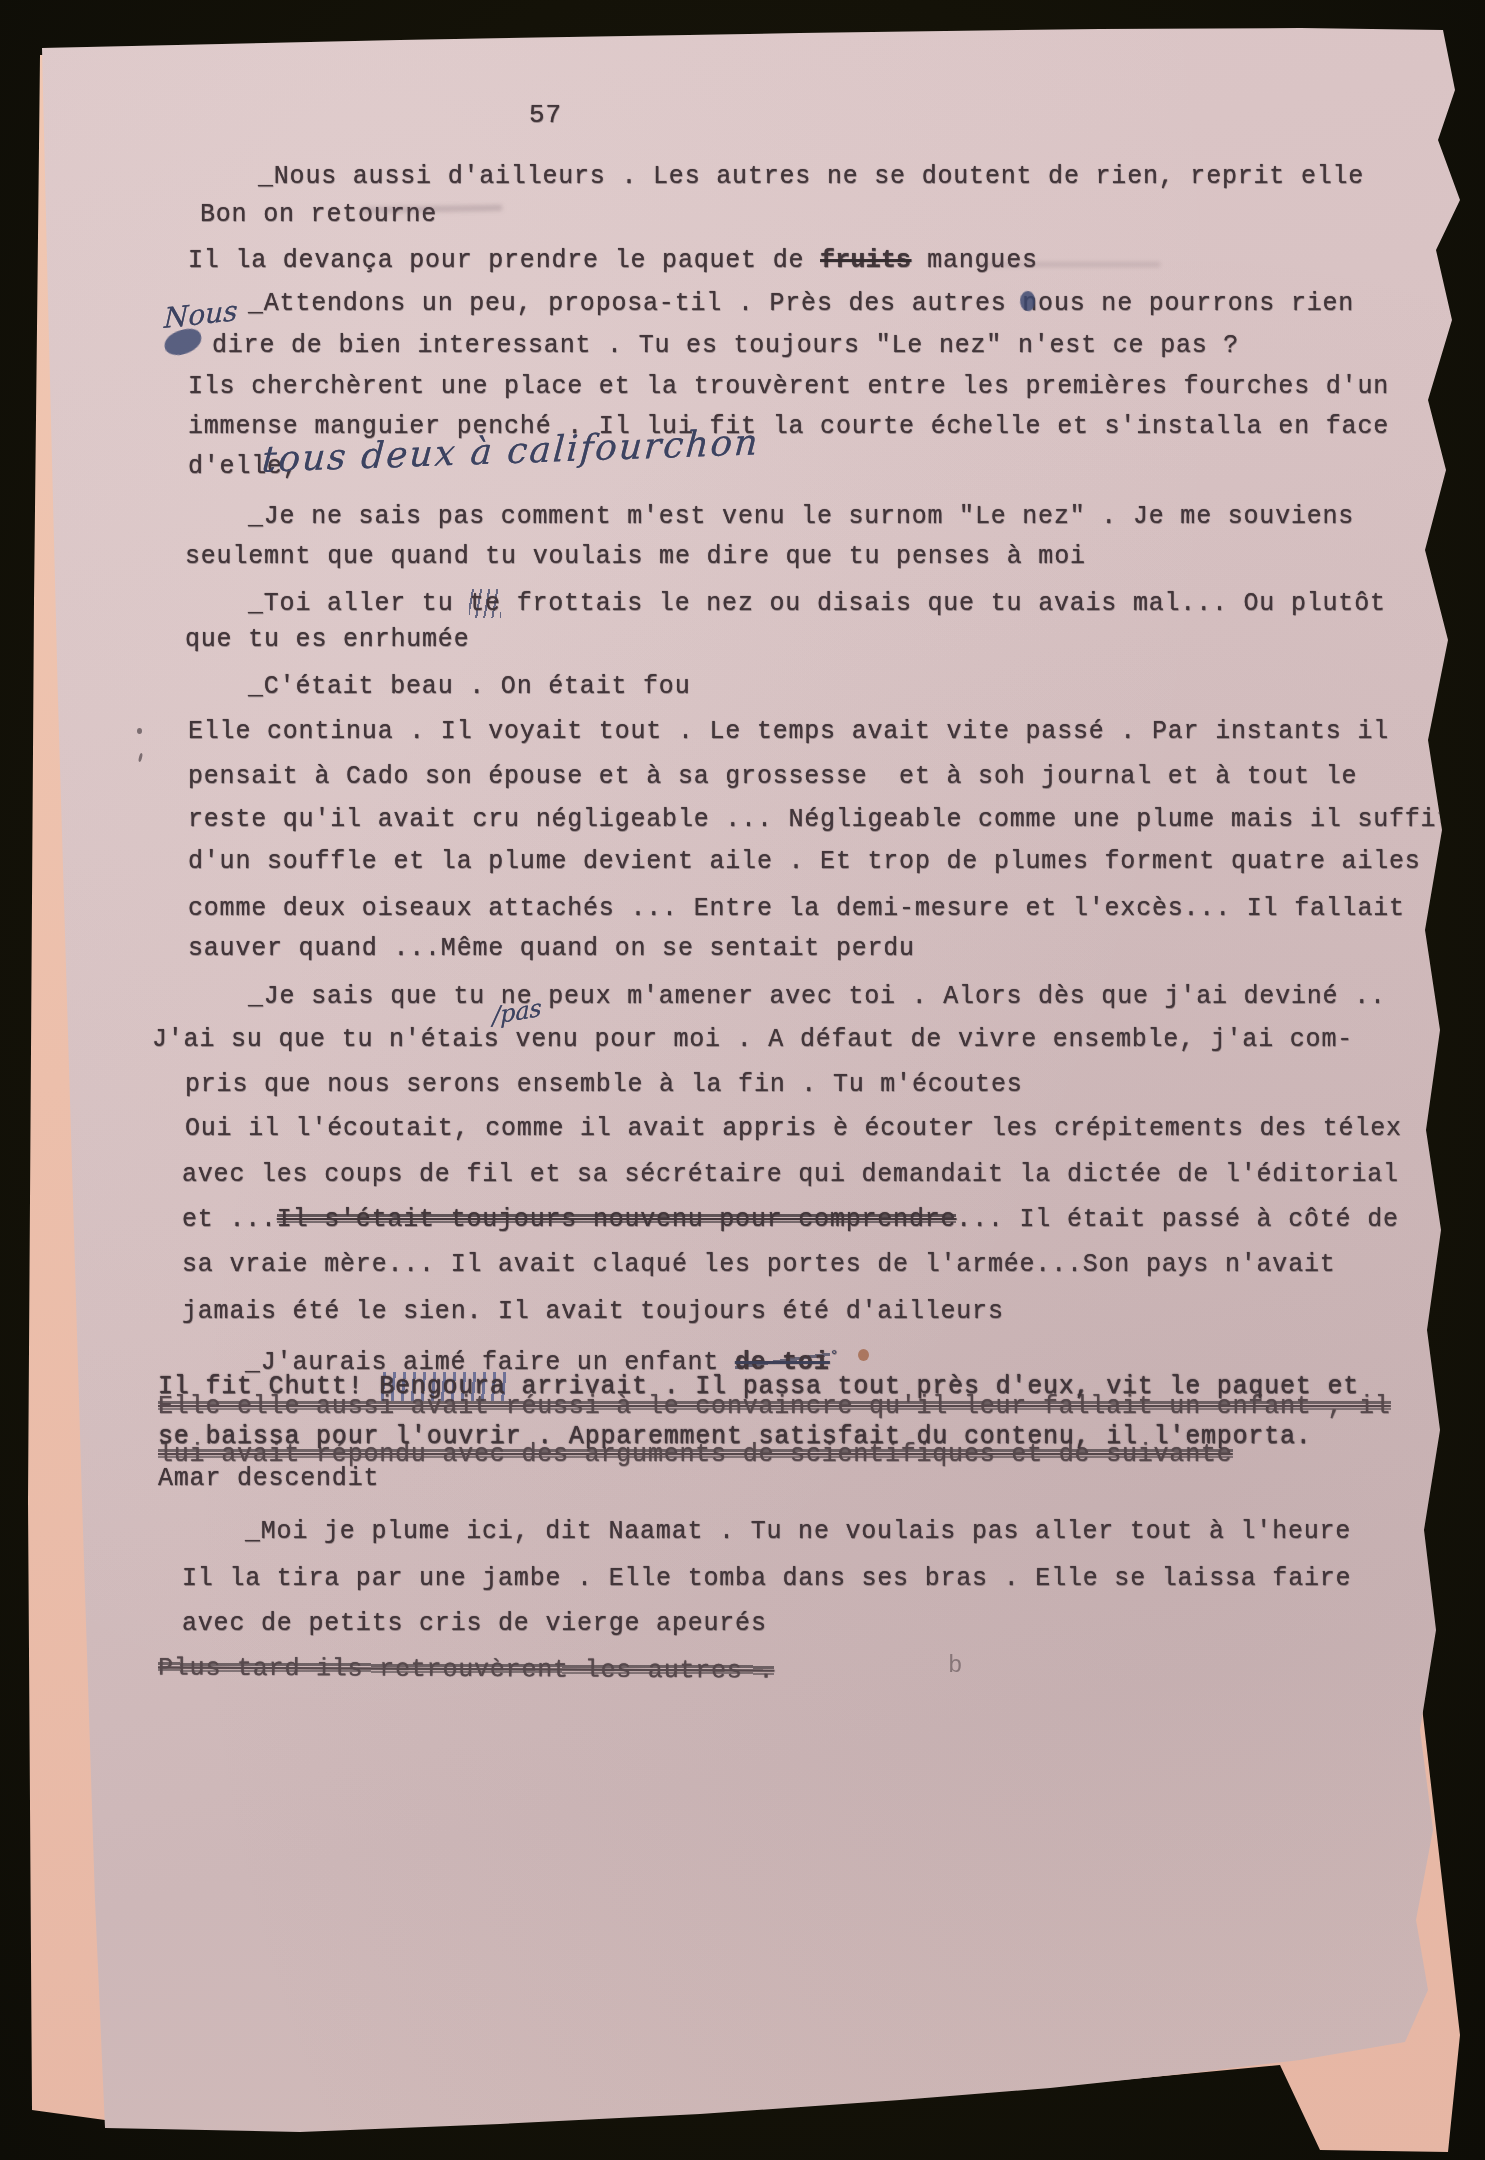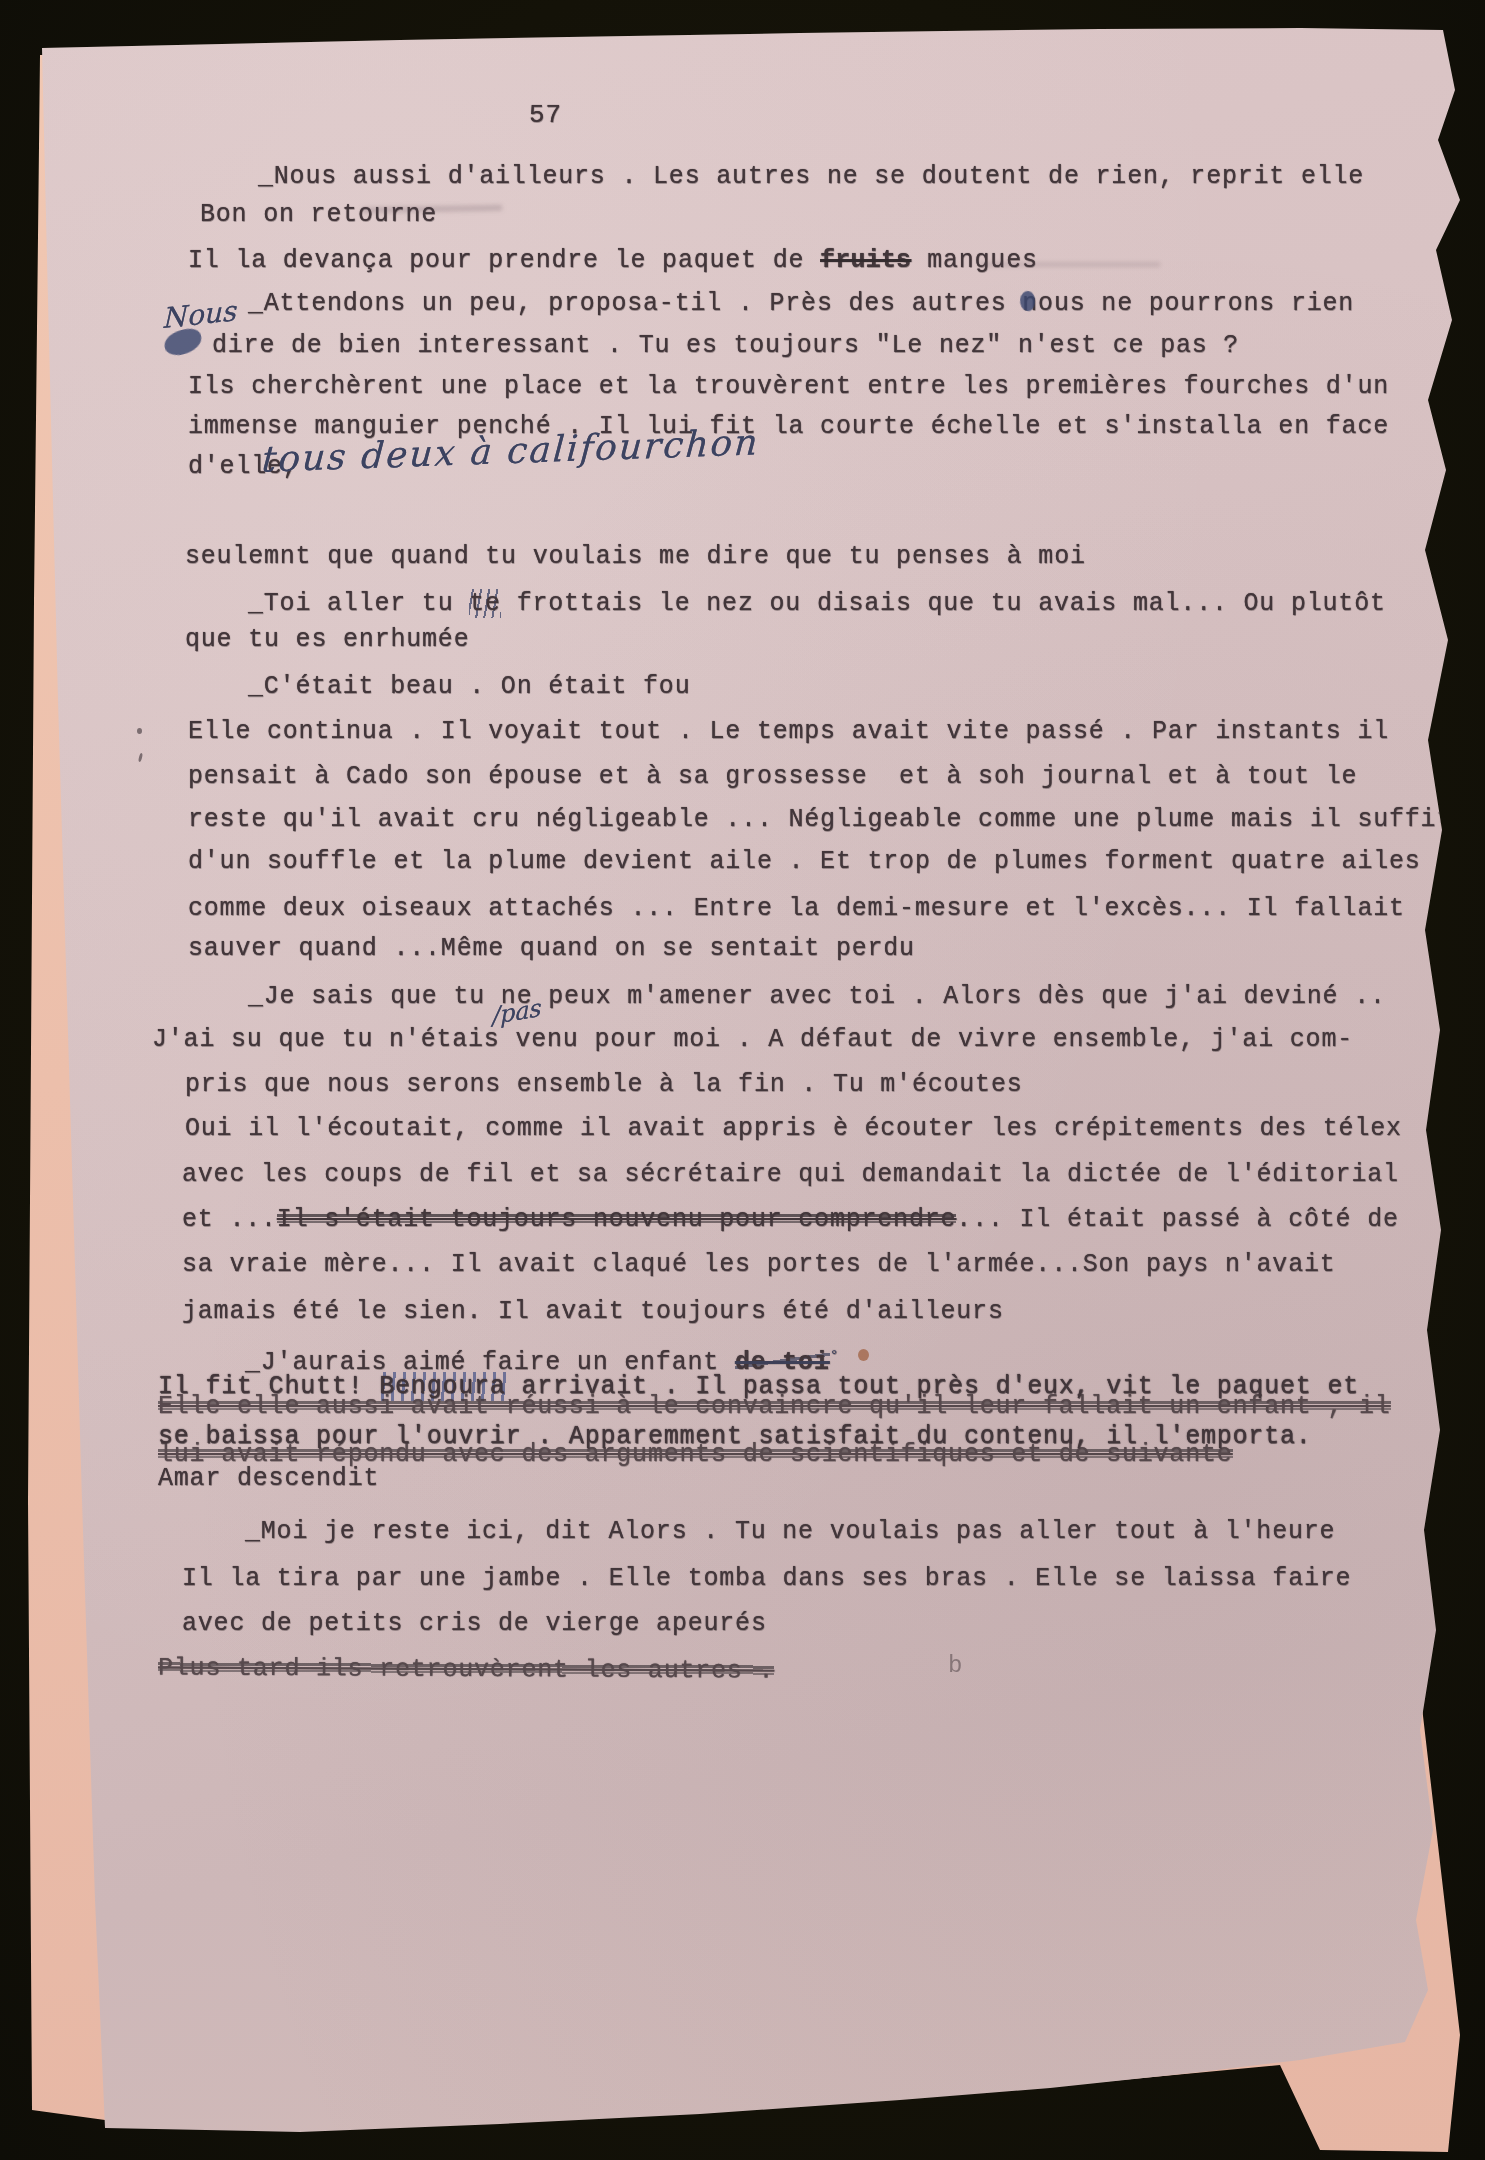--- a/index.html
+++ b/index.html
@@ -100,20 +100,21 @@
     <div class="hw hw-nous" style="top:298px;left:164px">Nous</div>
     <div class="blot blot1" style="top:330px;left:164px"></div>
     <div class="tl" style="top:331px;left:212px">dire de bien interessant . Tu es toujours "Le nez" n'est ce pas ?</div>
 
     <div class="tl" style="top:372px;left:188px">Ils cherchèrent une place et la trouvèrent entre les premières fourches d'un</div>
     <div class="tl" style="top:412px;left:188px">immense manguier penché . Il lui fit la courte échelle et s'installa en face</div>
 
     <div class="tl" style="top:452px;left:188px">d'elle,</div>
     <div class="hw hw-phrase" style="top:430px;left:262px">tous deux à califourchon</div>
 
+    <div class="tl" style="top:502px;left:248px">_Je ne sais pas comment m'est venu le surnom "Le nez" . Je me souviens</div>
     <div class="tl" style="top:542px;left:185px">seulemnt que quand tu voulais me dire que tu penses à moi</div>
 
     <div class="tl" style="top:589px;left:248px"><span>_Toi aller tu </span><span class="hand-over">te</span><span> frottais le nez ou disais que tu avais mal... Ou plutôt</span></div>
 
     <div class="tl" style="top:625px;left:185px">que tu es enrhumée</div>
     <div class="tl" style="top:672px;left:248px">_C'était beau . On était fou</div>
     <div class="tl" style="top:717px;left:188px">Elle continua . Il voyait tout . Le temps avait vite passé . Par instants il</div>
     <div class="tl" style="top:762px;left:188px">pensait à Cado son épouse et à sa grossesse  et à soh journal et à tout le</div>
     <div class="tl" style="top:805px;left:188px">reste qu'il avait cru négligeable ... Négligeable comme une plume mais il suffit</div>
     <div class="tl" style="top:847px;left:188px">d'un souffle et la plume devient aile . Et trop de plumes forment quatre ailes</div>
@@ -137,21 +138,21 @@
     <div class="rust" style="top:1349px;left:858px"></div>
 
     <div class="tl dark" style="top:1372px;left:158px"><span>Il fit Chutt! </span><span class="bs">Bengoura</span><span> arrivait . Il passa tout près d'eux, vit le paquet et</span></div>
     <div class="tl sx faded" style="top:1392px;left:158px">Elle elle aussi avait réussi à le convaincre qu'il leur fallait un enfant , il</div>
 
     <div class="tl dark" style="top:1422px;left:158px">se baissa pour l'ouvrir . Apparemment satisfait du contenu, il l'emporta.</div>
     <div class="tl sx faded" style="top:1440px;left:158px">lui avait répondu avec des arguments de scientifiques et de suivante</div>
 
     <div class="tl" style="top:1464px;left:158px">Amar descendit</div>
 
-    <div class="tl" style="top:1517px;left:245px">_Moi je reste ici, dit Alors . Tu ne voulais pas aller tout à l'heure</div>
+    <div class="tl" style="top:1517px;left:245px">_Moi je plume ici, dit Naamat . Tu ne voulais pas aller tout à l'heure</div>
     <div class="tl" style="top:1609px;left:182px">avec de petits cris de vierge apeurés</div>
     <div class="tl" style="top:1564px;left:182px">Il la tira par une jambe . Elle tomba dans ses bras . Elle se laissa faire</div>
 
     <div class="tl sx faded" style="top:1655px;left:158px;transform:rotate(.3deg)">Plus tard ils retrouvèrent les autres .</div>
     <div class="stray" style="top:1652px;left:948px">b</div>
 
     <div class="smudge" style="top:206px;left:362px;width:140px;height:6px;transform:rotate(-1deg)"></div>
     <div class="smudge" style="top:262px;left:980px;width:180px;height:5px;opacity:.7"></div>
     <div class="speck" style="top:728px;left:137px;width:5px;height:6px"></div>
     <div class="speck" style="top:753px;left:139px;width:3px;height:9px;transform:rotate(15deg)"></div>

